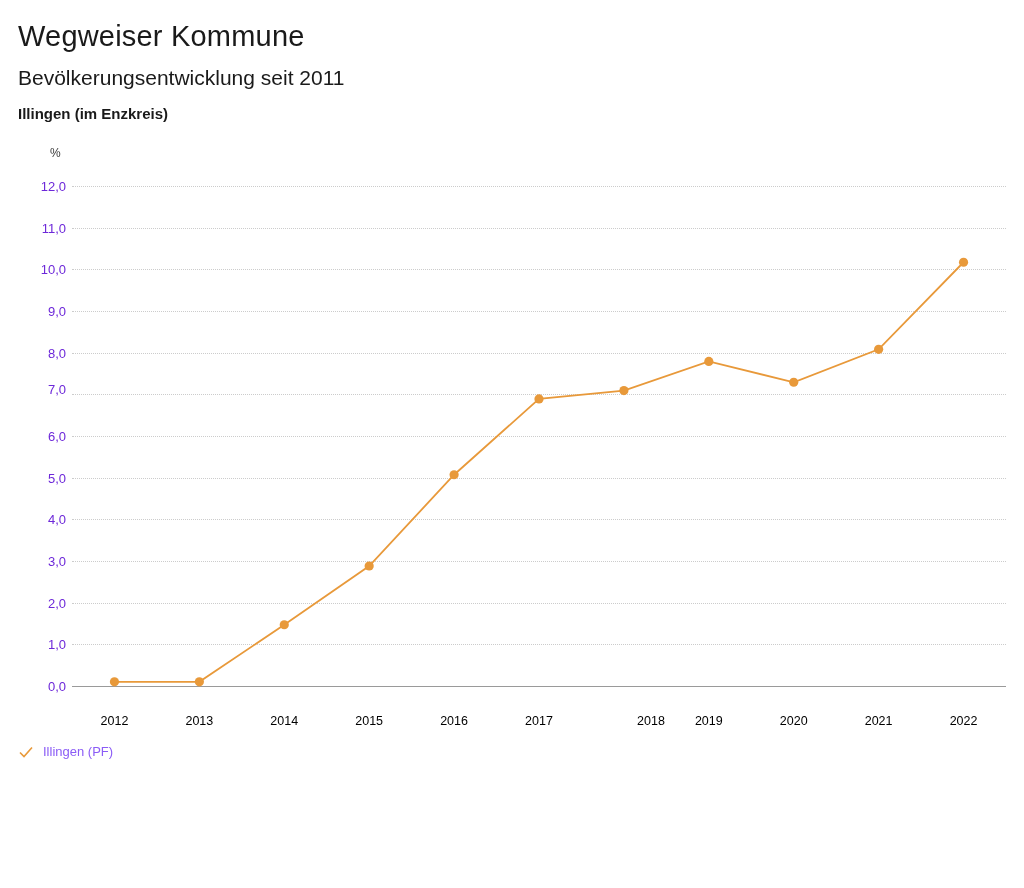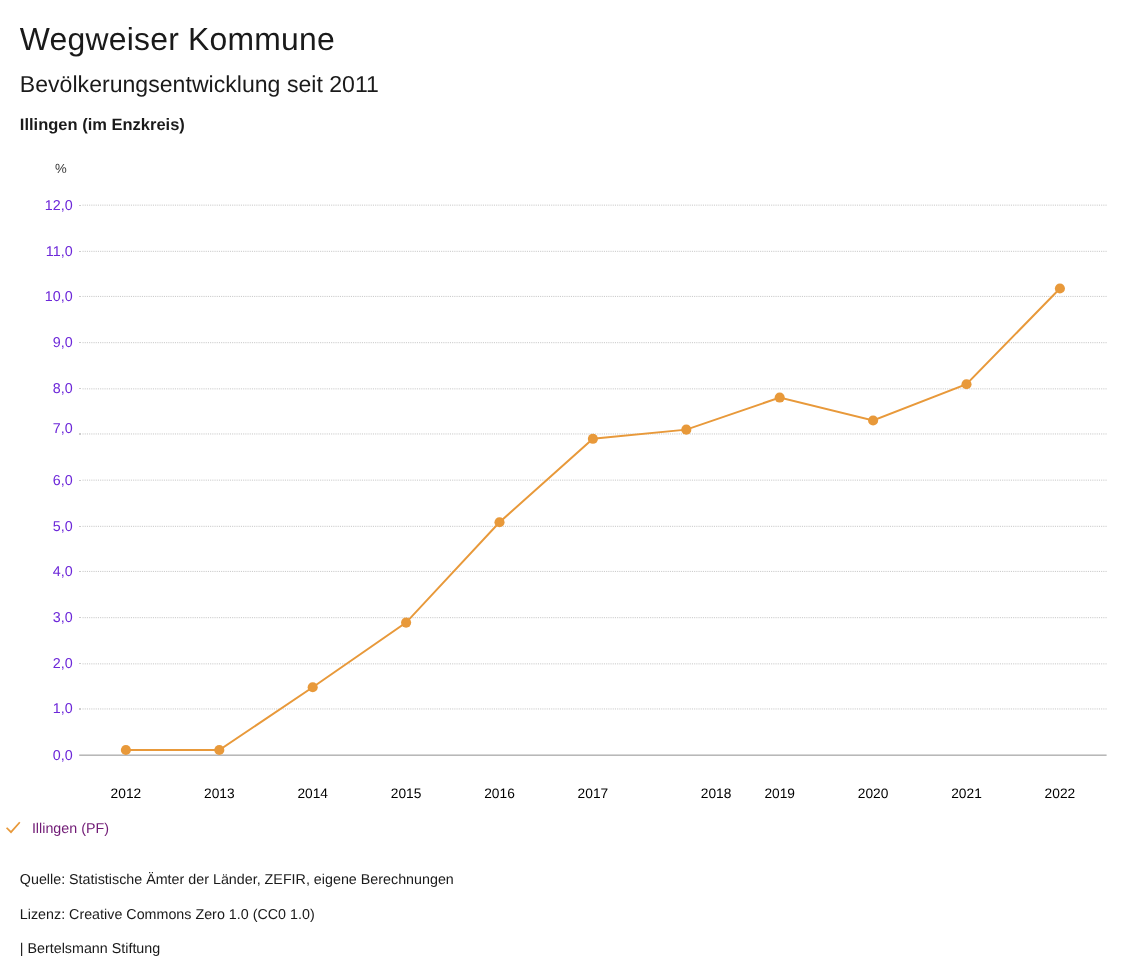--- a/index.html
+++ b/index.html
@@ -104,27 +104,26 @@
     position: absolute;
     left: 0;
     top: 0;
     width: 1024px;
     height: 888px;
     overflow: visible;
   }
 
   .legend {
     position: absolute;
-    left: 4px;
+    left: 18px;
     top: 744px;
     display: flex;
-    align-items: center;
     gap: 9px;
     font-size: 13px;
-    color: #701a75;
+    color: #8b5cf6;
   }
   .legend-check {
     display: inline-block;
     width: 16px;
     height: 16px;
     position: relative;
   }
   .legend-check svg { display: block; }
 
   .footnotes {
@@ -208,19 +207,14 @@
 
   <div class="legend">
     <span class="legend-check">
       <svg width="16" height="16" viewBox="0 0 16 16" aria-hidden="true">
         <polyline points="2,8.5 6,12.5 14,3.5" fill="none" stroke="#E8993A" stroke-width="1.6"></polyline>
       </svg>
     </span>
     <span>Illingen (PF)</span>
   </div>
 
-  <div class="footnotes">
-    <div class="footnote">Quelle: Statistische Ämter der Länder, ZEFIR, eigene Berechnungen</div>
-    <div class="footnote">Lizenz: Creative Commons Zero 1.0 (CC0 1.0)</div>
-    <div class="footnote">| Bertelsmann Stiftung</div>
-  </div>
 
 </div>
 
 </body></html>

